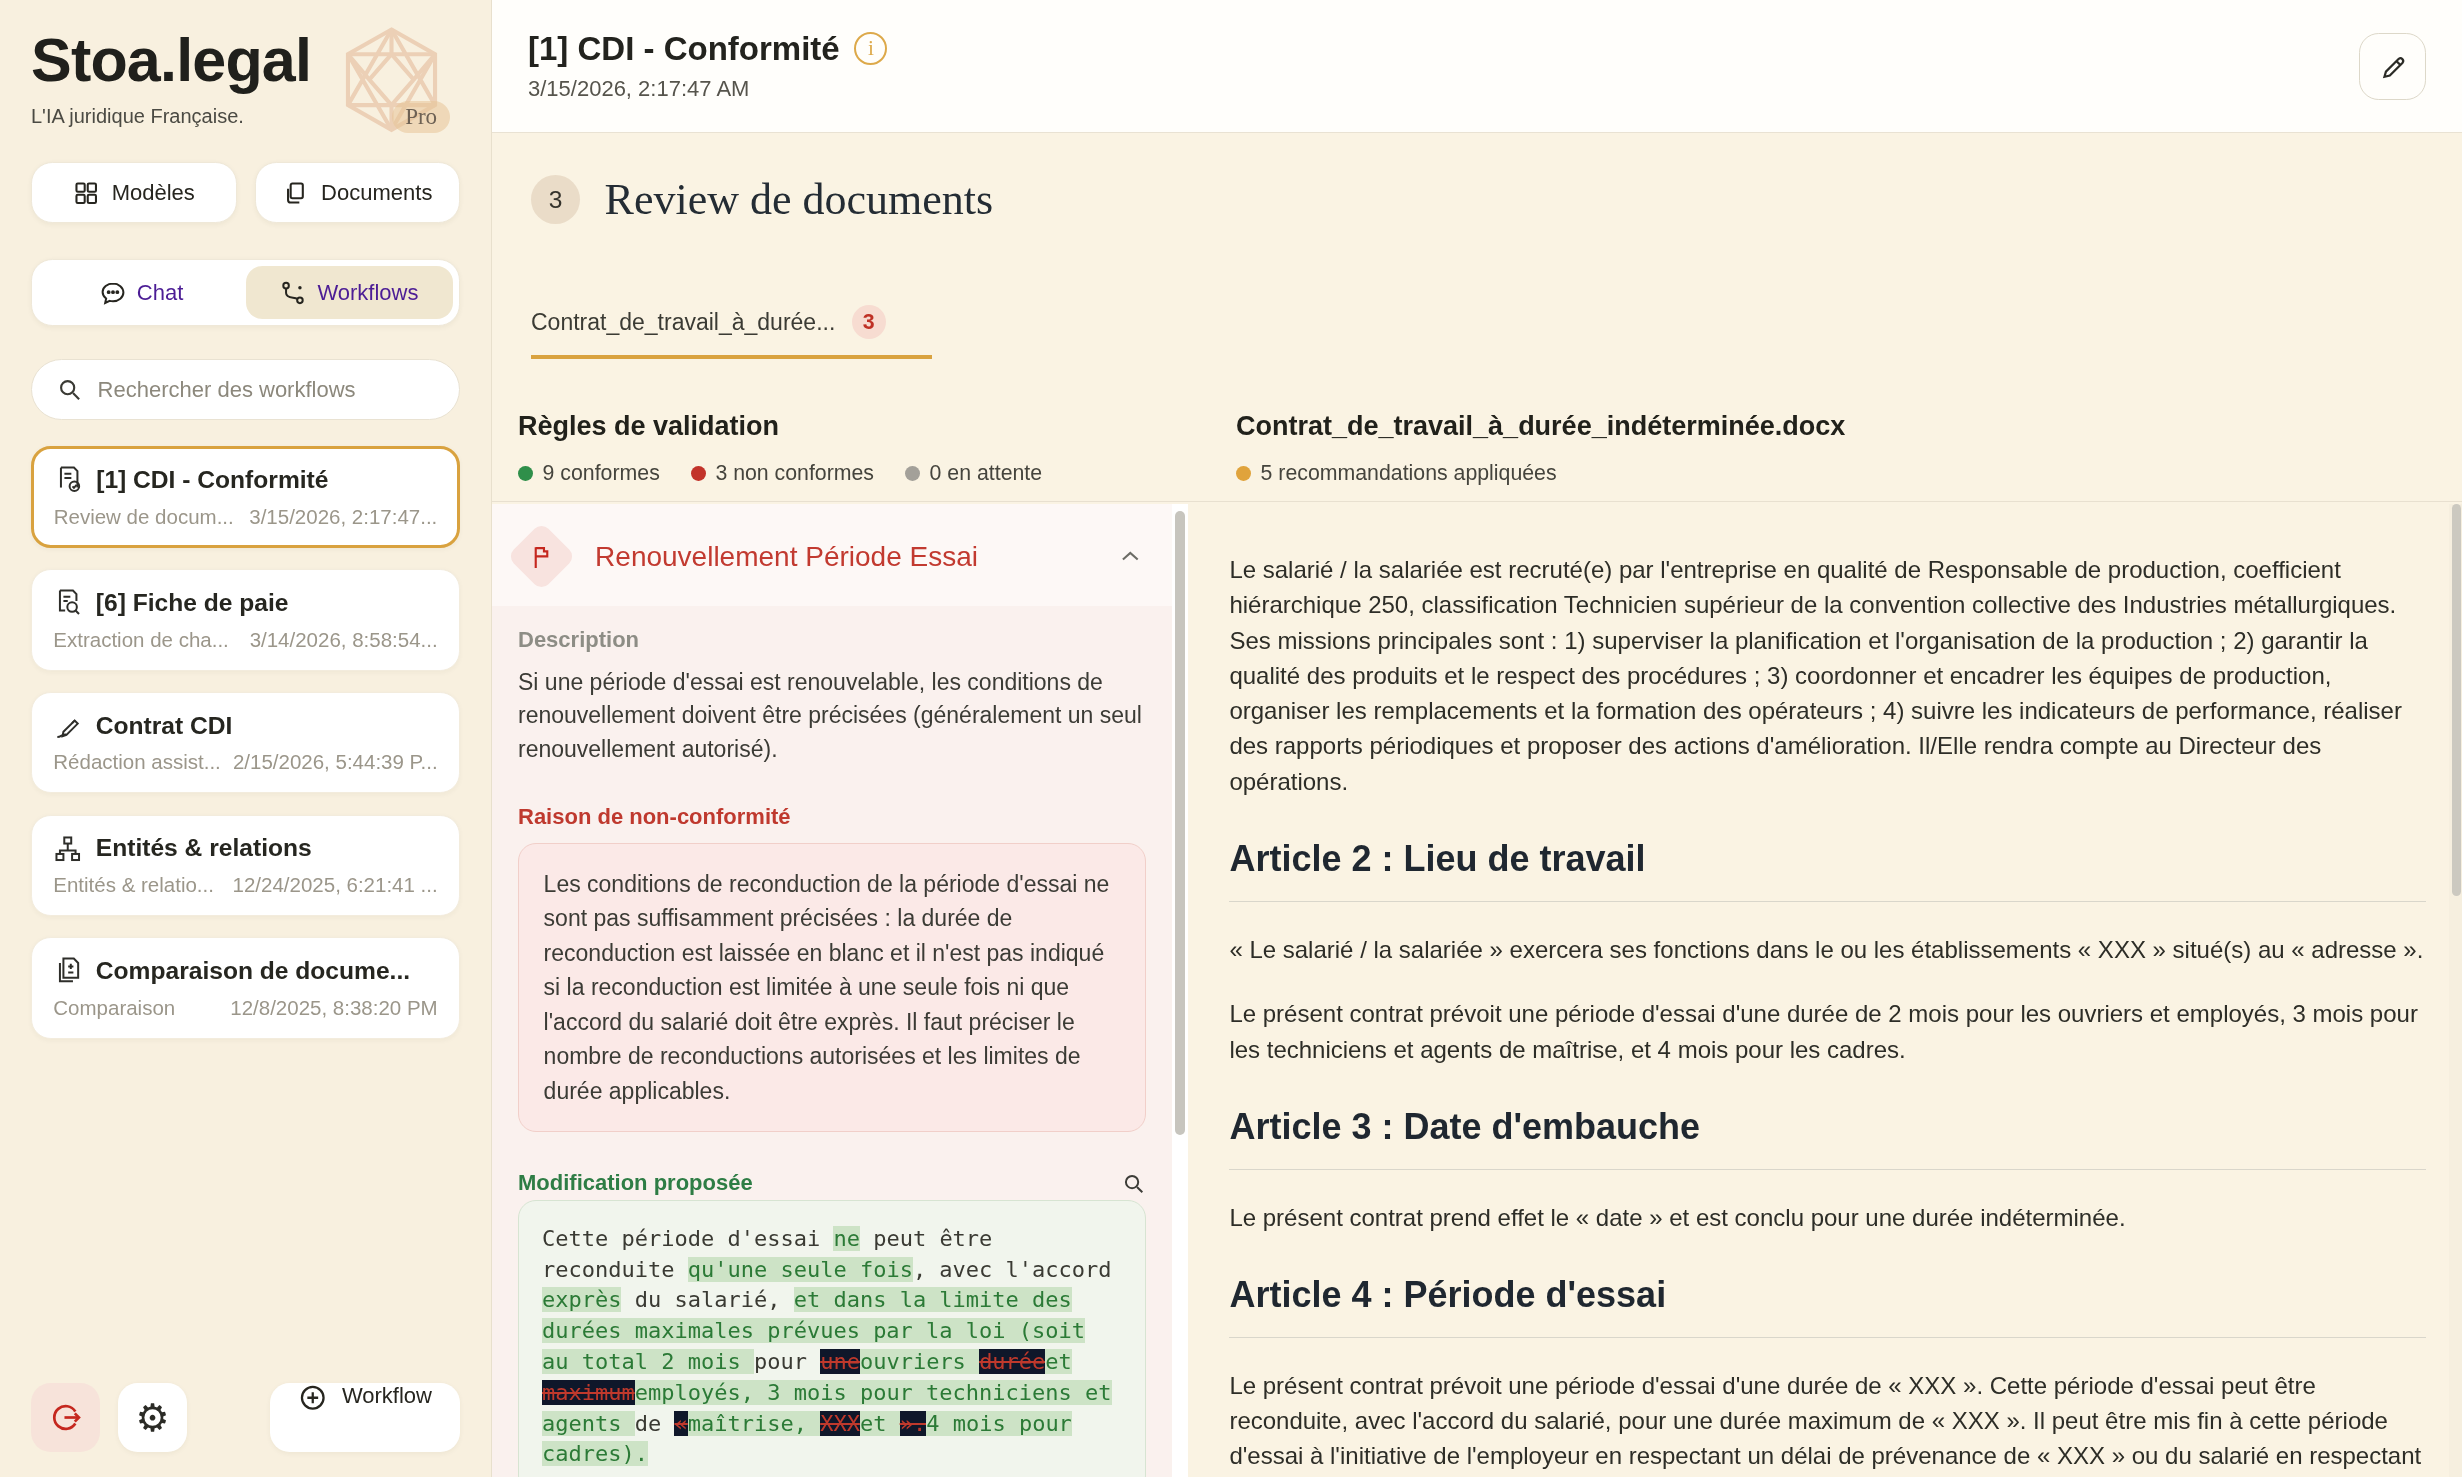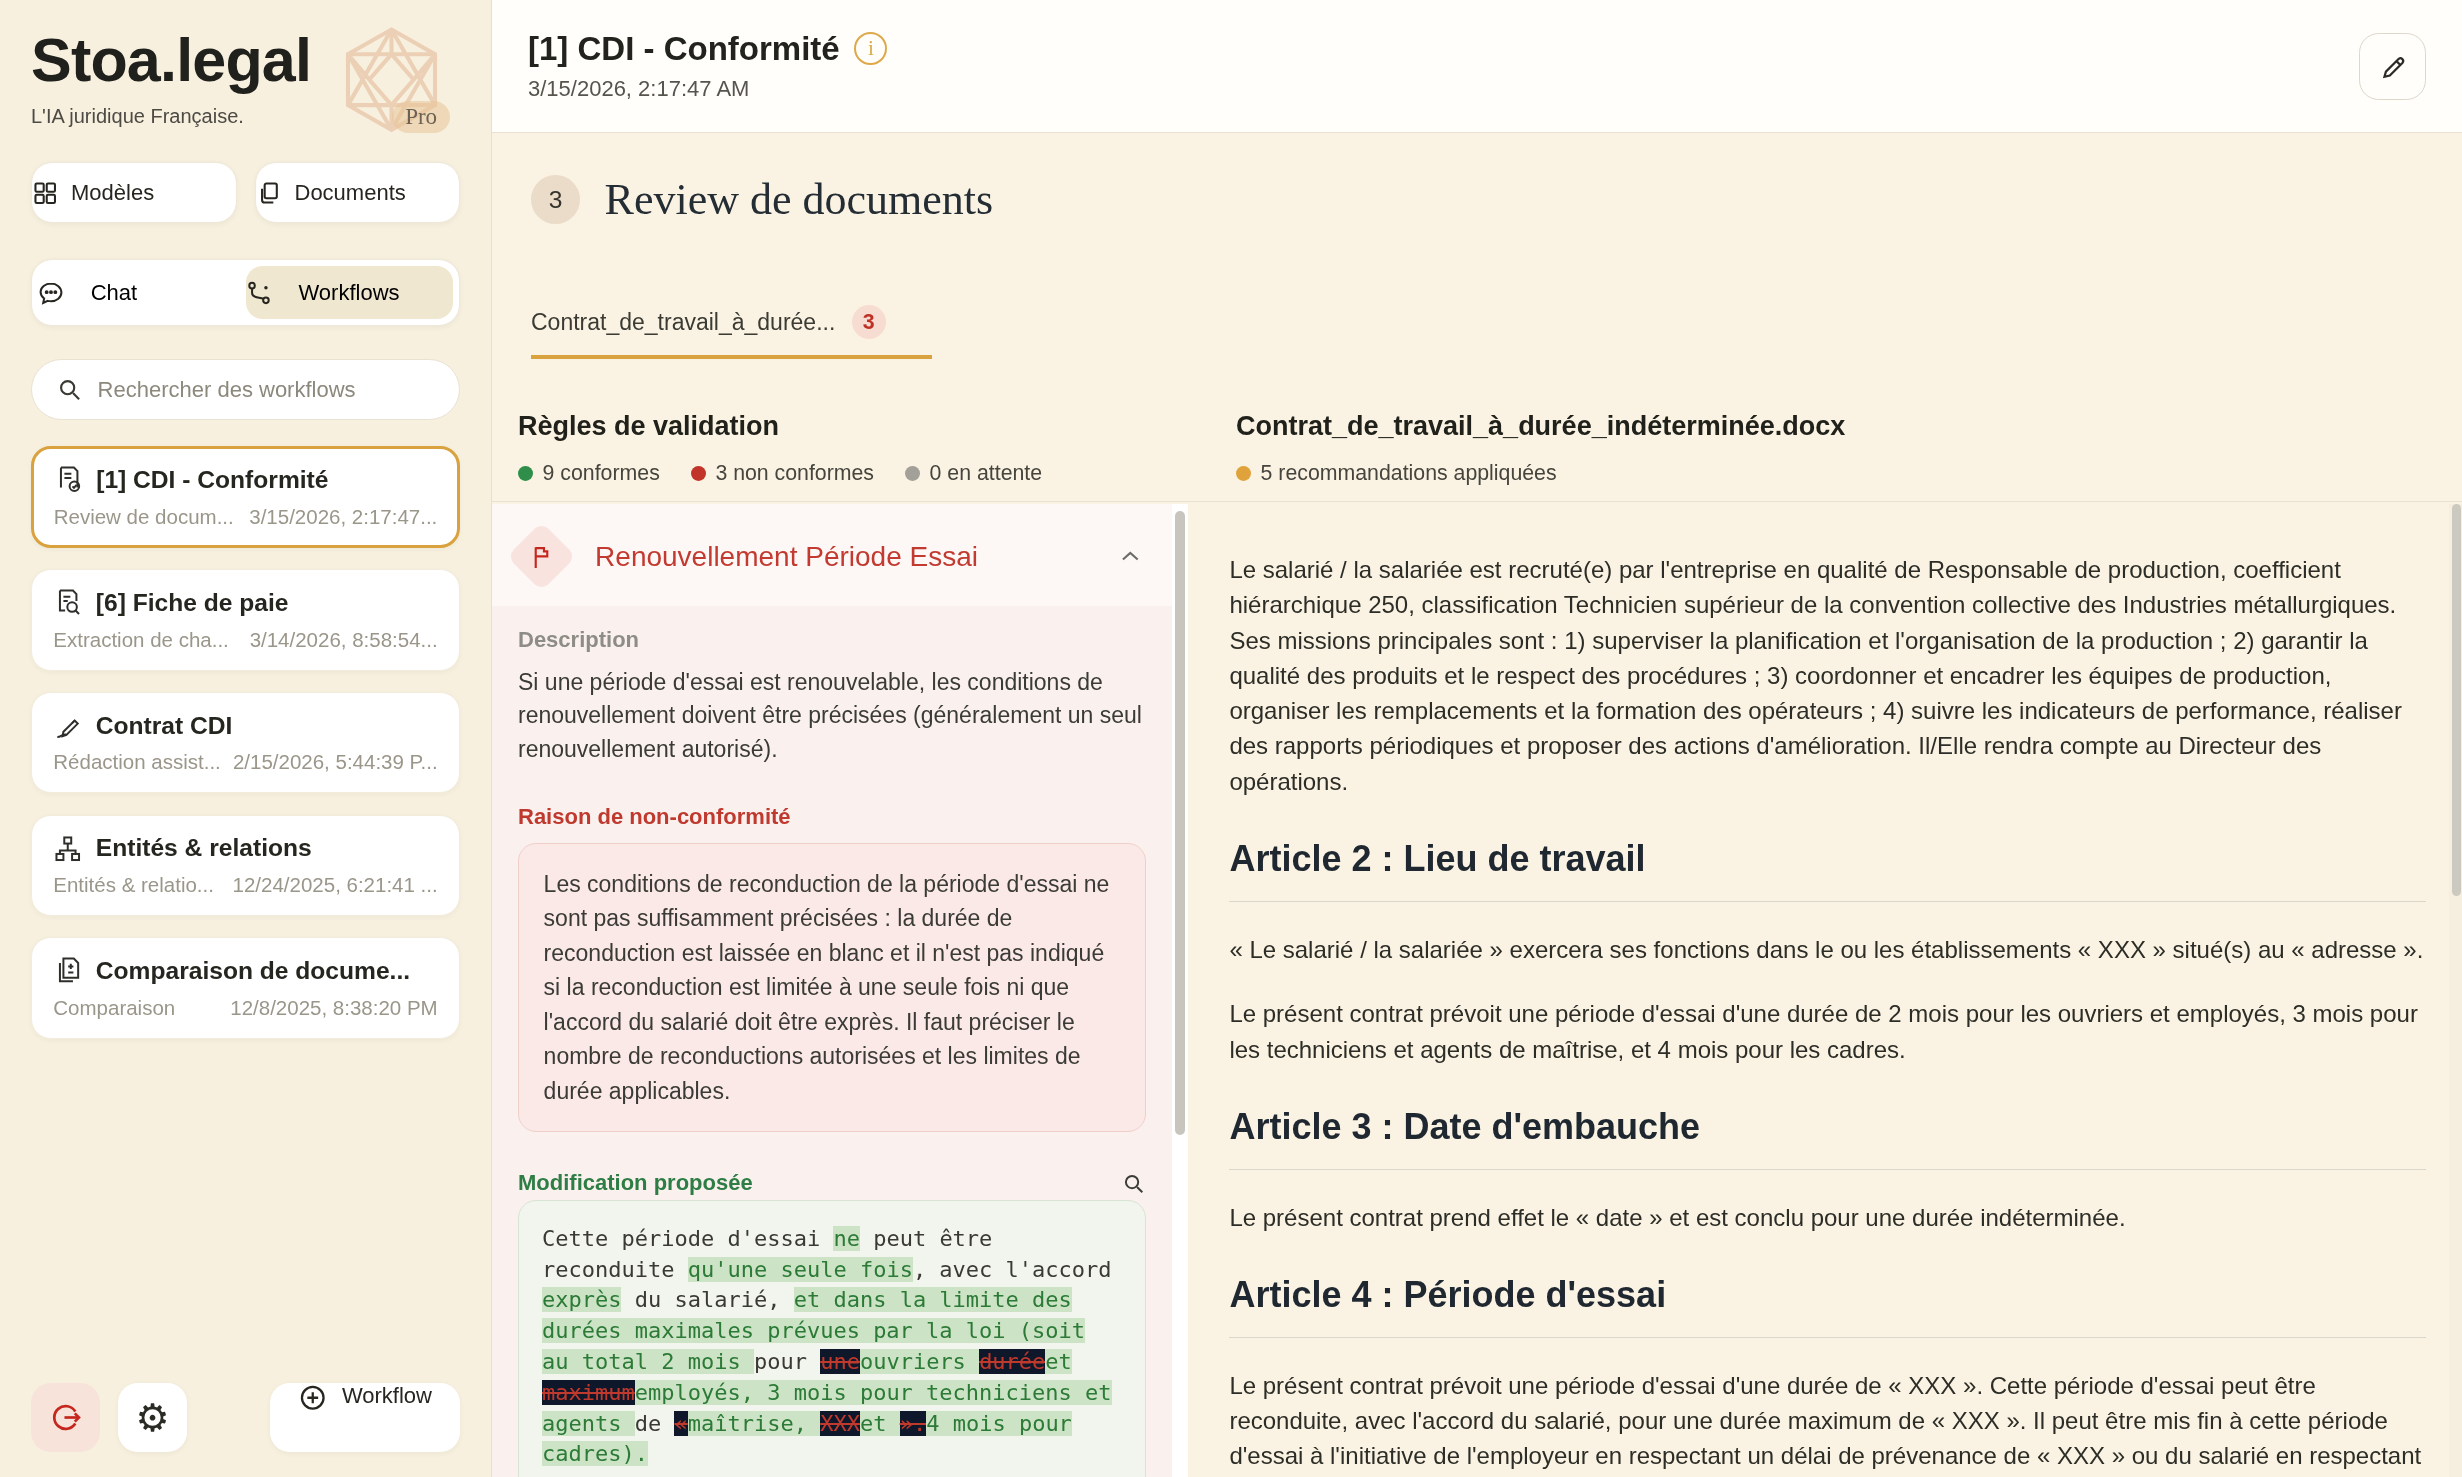--- a/index.html
+++ b/index.html
@@ -8,25 +8,25 @@
 
   
   .sidebar { position:absolute; left:0; top:0; width:492px; height:1477px; background:#f8f0df; border-right:1.6px solid #e8e0cd; padding:28px 31px 24.6px; display:flex; flex-direction:column; }
   .logo-row { position:relative; display:flex; align-items:flex-start; margin-bottom:34px; }
   .logo-text { font-family:Liberation Sans, sans-serif; font-size:61px; font-weight:700; color:#20201c; line-height:1.05; letter-spacing:-0.8px; }
   .tagline { font-size:20px; color:#4b4a43; margin-top:13px; }
   .logo-mark { position:absolute; right:14.8px; top:-4.9px; width:107px; height:115px; }
   .pro-pill { position:absolute; right:-4.9px; bottom:4.9px; background:rgba(231,197,152,0.55); color:#6d6154; font-family:"Liberation Serif", serif; font-size:23px; padding:3.3px 13px; border-radius:24.6px; }
 
   .nav-grid { display:flex; gap:18px; }
-  .btn { background:#fff; border:0.8px solid #efe8d8; border-radius:21.3px; box-shadow:0 1.6px 4.9px rgba(60,50,20,0.05); display:flex; align-items:center; gap:13px; font-size:22px; color:#26251f; cursor:pointer; }
+  .btn { background:#fff; border:0.8px solid #efe8d8; border-radius:21.3px; box-shadow:0 1.6px 4.9px rgba(60,50,20,0.05); display:flex; align-items:center; justify-content:center; gap:13px; font-size:22px; color:#26251f; cursor:pointer; }
   .nav-grid .btn { flex:1; height:61px; }
   .btn-lib { height:61px; margin-top:18px; }
   .mode-toggle { margin-top:36px; height:67px; background:#fff; border:0.8px solid #efe8d8; border-radius:21.3px; box-shadow:0 1.6px 4.9px rgba(60,50,20,0.05); display:flex; align-items:stretch; padding:5.7px; }
-  .mode-half { flex:1; display:flex; align-items:center; gap:27px; font-size:22px; color:#000000; border-radius:16.4px; cursor:pointer; }
+  .mode-half { flex:1; display:flex; align-items:center; justify-content:center; gap:11px; font-size:22px; color:#4c1d95; border-radius:16.4px; cursor:pointer; }
   .mode-half.active { background:#f0e7d0; }
 
   .search-box { margin-top:33px; height:61px; background:#fff; border:0.8px solid #e9e2d2; border-radius:33px; display:flex; align-items:center; padding:0 24.6px; gap:16.4px; }
   .search-ph { font-size:22px; color:#8c887c; }
 
   .wf-list { margin-top:26px; display:flex; flex-direction:column; gap:21.3px; }
   .wf-item { background:#fff; border:1.6px solid #f3ecdd; border-radius:19.7px; box-shadow:0 1.6px 4.9px rgba(60,50,20,0.04); padding:18px 21.3px; cursor:pointer; }
   .wf-item.selected { border:3.3px solid #d9a23f; padding:16.4px 19.7px; }
   .wf-title-row { display:flex; align-items:center; gap:13px; font-size:24.6px; font-weight:bold; color:#262620; white-space:nowrap; overflow:hidden; }
   .wf-sub { display:flex; justify-content:space-between; margin-top:9.8px; font-size:20.5px; color:#9b968a; white-space:nowrap; }

